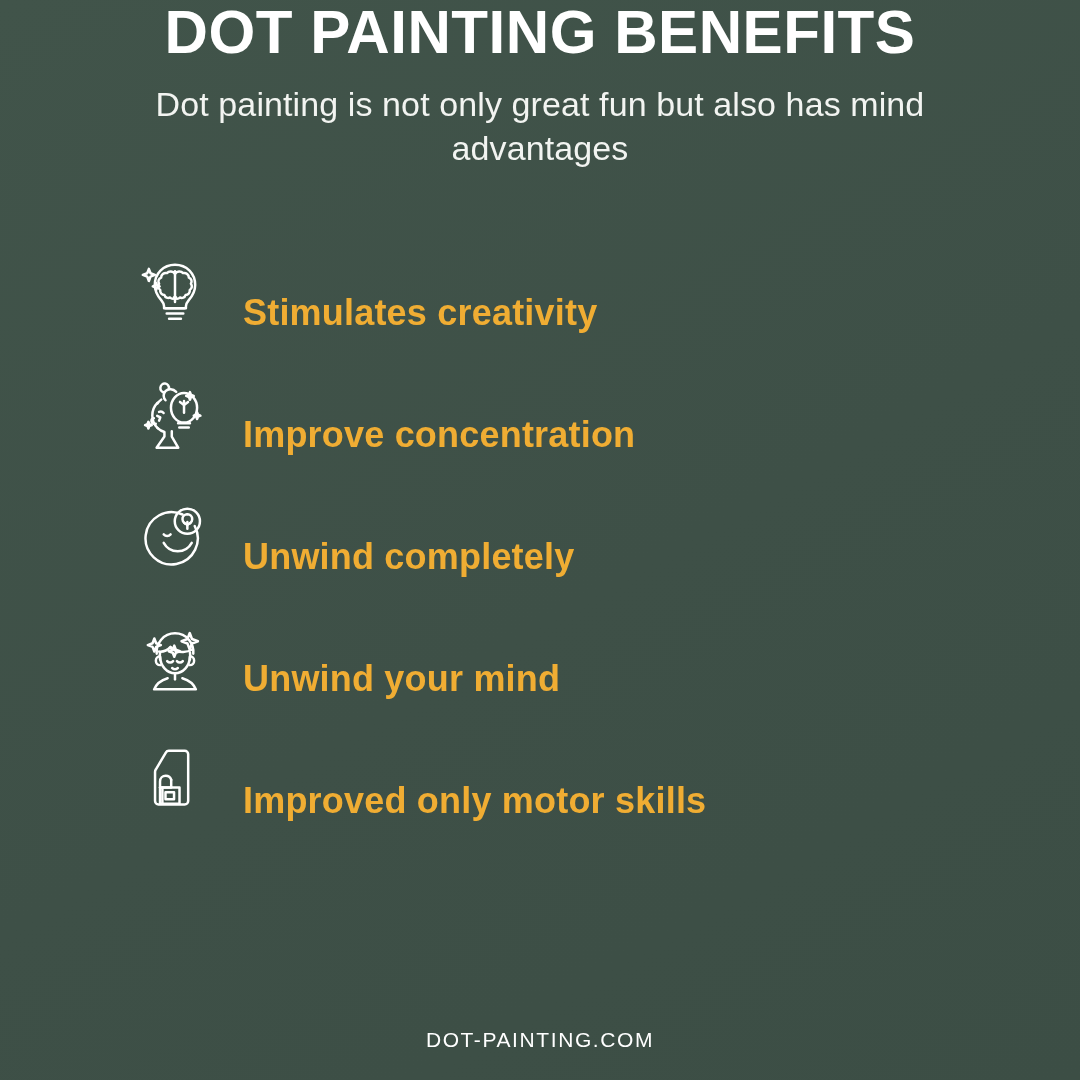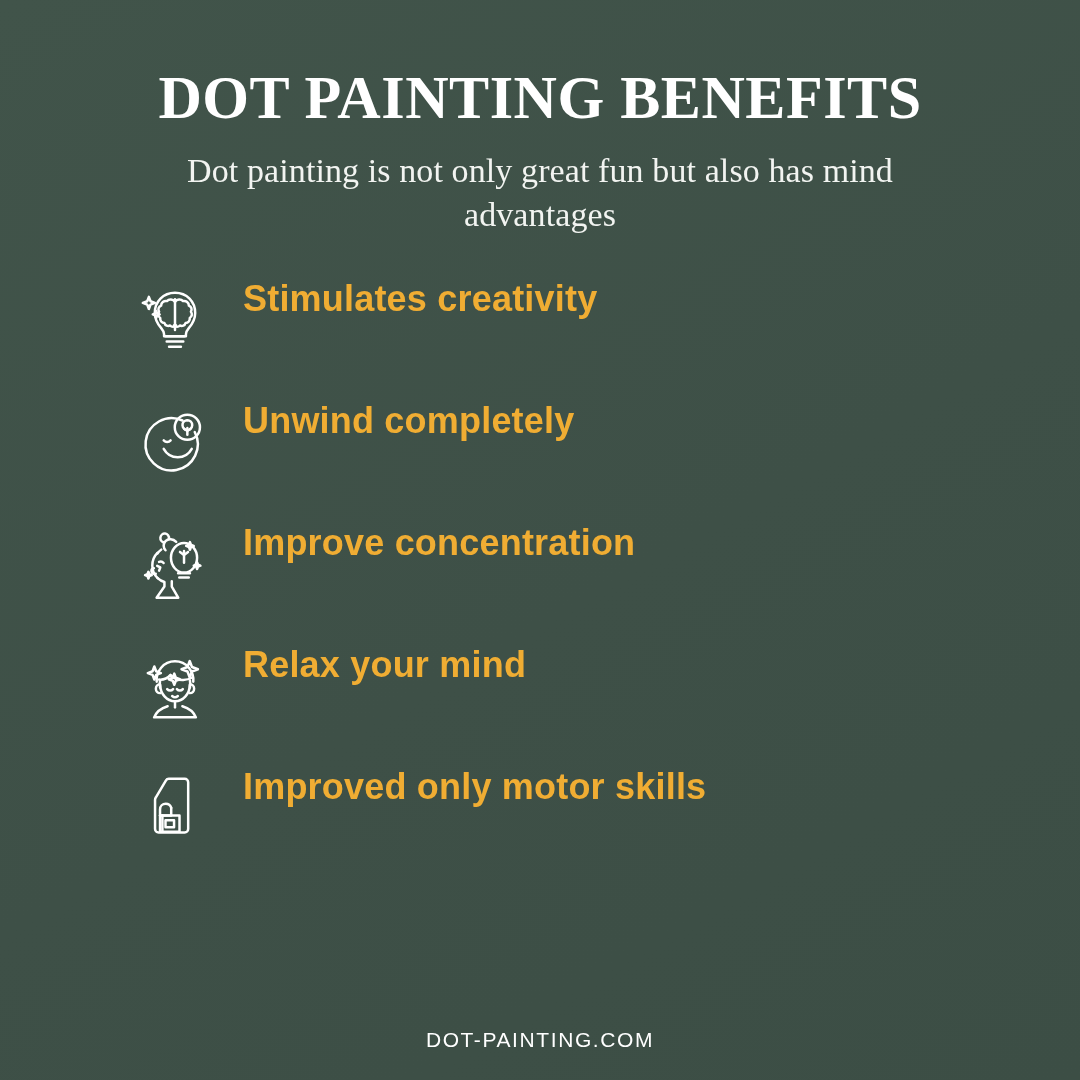--- a/index.html
+++ b/index.html
@@ -21,22 +21,20 @@
     box-sizing: border-box;
     display: flex;
     flex-direction: column;
     align-items: center;
   }
 
   
   .header {
     width: 100%;
     text-align: center;
-    padding-top: 66px;
-    font-family: Liberation Serif, serif;
   }
   .title {
     color: #ffffff;
     font-size: 62px;
     font-weight: bold;
     letter-spacing: 0.5px;
     line-height: 1.02;
     margin: 0;
     font-stretch: condensed;
     transform: scaleX(0.97);
@@ -56,21 +54,21 @@
     margin-top: 42px;
     width: 100%;
     display: flex;
     flex-direction: column;
     align-items: flex-start;
     padding-left: 133px;
     box-sizing: border-box;
   }
   .benefit-row {
     display: flex;
-    align-items: flex-start;
+    align-items: flex-end;
     height: 122px;
   }
   .benefit-icon {
     width: 84px;
     height: 84px;
     flex: 0 0 84px;
     display: flex;
     align-items: center;
     justify-content: center;
   }
@@ -121,36 +119,20 @@
           <path d="M32 9c10 0 17 7.6 17 17 0 6.2-3 10-5.4 12.8-1.6 1.9-2.4 3.3-2.4 5.2v1.6H22.8v-1.6c0-1.9-.8-3.3-2.4-5.2C18 36 15 32.2 15 26c0-9.4 7-17 17-17z"></path>
           <path d="M24 45.6h16M25 50.2h14M27 54.6h10"></path>
           <path d="M32 14.5v26"></path>
           <path d="M32 16.6c-1.6-2.3-5.1-2.5-6.8-.5-2.6-.5-4.9 1.3-4.9 3.8-2.1.8-2.9 3.3-1.7 5.1-1.4 1.7-.9 4.2 1 5.3-.4 2.2 1.3 4.2 3.5 4.3.6 2 2.9 3 4.8 2 1.3 1.5 3.7 1.4 4.9-.2"></path>
           <path d="M32 16.6c1.6-2.3 5.1-2.5 6.8-.5 2.6-.5 4.9 1.3 4.9 3.8 2.1.8 2.9 3.3 1.7 5.1 1.4 1.7.9 4.2-1 5.3.4 2.2-1.3 4.2-3.5 4.3-.6 2-2.9 3-4.8 2-1.3 1.5-3.7 1.4-4.9-.2"></path>
           <path d="M10 12.5l1.4 3.7 3.7 1.4-3.7 1.4L10 22.7l-1.4-3.7-3.7-1.4 3.7-1.4z"></path>
           <path d="M16.2 24.4l.8 2.1 2.1.8-2.1.8-.8 2.1-.8-2.1-2.1-.8 2.1-.8z"></path>
         </svg>
       </span>
       <span class="benefit-label">Stimulates creativity</span>
-    </div>
-
-    <div class="benefit-row">
-      <span class="benefit-icon">
-        <svg viewBox="0 0 64 64" fill="none" stroke="#ffffff" stroke-width="2.1" stroke-linecap="round" stroke-linejoin="round">
-          <path d="M48.6 23.6A22 22 0 1 1 38.3 13.9"></path>
-          <path d="M22.5 30.6c1.6 1.8 4.2 1.8 5.8 0"></path>
-          <path d="M22.5 37.8c2.4 4.4 7 7 11.8 7s9.4-2.6 11.8-7"></path>
-          <circle cx="42.4" cy="19.6" r="10.6"></circle>
-          <path d="M42.4 13.6c-2.3 0-4.1 1.9-4.1 4.2 0 1.5.8 2.8 2 3.6"></path>
-          <path d="M42.4 13.6c2.3 0 4.1 1.9 4.1 4.2 0 1.5-.8 2.8-2 3.6"></path>
-          <path d="M42.4 20.2v5.6"></path>
-          <path d="M42.4 22.6l-2.7-1.7M42.4 22.6l2.7-1.7"></path>
-        </svg>
-      </span>
-      <span class="benefit-label">Unwind completely</span>
     </div>
 
     <div class="benefit-row">
       <span class="benefit-icon">
         <svg viewBox="0 0 64 64" fill="none" stroke="#ffffff" stroke-width="2.1" stroke-linecap="round" stroke-linejoin="round">
           <path d="M33 13.4c-2.6-2.6-6.6-3-9-.6-2.1 2.1-2 5.4 0 7.6"></path>
           <path d="M26.9 10.6c.3-2.1-1.2-4-3.2-4.2-2-.2-3.8 1.4-4 3.4-.2 2 1.2 3.8 3.2 4.1"></path>
           <path d="M17.2 22.6c-2.8 2.8-4.3 6.6-4.3 10.6 0 4.2 1.7 8 4.5 10.7"></path>
           <path d="M20.4 19.9c-1.3 1-2.4 2.1-3.2 3.3"></path>
           <path d="M17.4 43.9c1.6 1.5 3.6 2.7 5.7 3.3v3.8l-6.6 9.4h18.2l-5.4-9.4v-4.4"></path>
@@ -162,20 +144,36 @@
           <path d="M39.6 21v10"></path>
           <path d="M39.6 24.4l-3.4-2.6M39.6 24.4l3.4-2.6"></path>
           <path d="M44.6 13.6l.9 2.3 2.3.9-2.3.9-.9 2.3-.9-2.3-2.3-.9 2.3-.9z"></path>
           <path d="M50.6 30.6l.8 2 2 .8-2 .8-.8 2-.8-2-2-.8 2-.8z"></path>
           <path d="M9.6 38.6l.8 2 2 .8-2 .8-.8 2-.8-2-2-.8 2-.8z"></path>
         </svg>
       </span>
       <span class="benefit-label">Improve concentration</span>
     </div>
 
+    <div class="benefit-row">
+      <span class="benefit-icon">
+        <svg viewBox="0 0 64 64" fill="none" stroke="#ffffff" stroke-width="2.1" stroke-linecap="round" stroke-linejoin="round">
+          <path d="M48.6 23.6A22 22 0 1 1 38.3 13.9"></path>
+          <path d="M22.5 30.6c1.6 1.8 4.2 1.8 5.8 0"></path>
+          <path d="M22.5 37.8c2.4 4.4 7 7 11.8 7s9.4-2.6 11.8-7"></path>
+          <circle cx="42.4" cy="19.6" r="10.6"></circle>
+          <path d="M42.4 13.6c-2.3 0-4.1 1.9-4.1 4.2 0 1.5.8 2.8 2 3.6"></path>
+          <path d="M42.4 13.6c2.3 0 4.1 1.9 4.1 4.2 0 1.5-.8 2.8-2 3.6"></path>
+          <path d="M42.4 20.2v5.6"></path>
+          <path d="M42.4 22.6l-2.7-1.7M42.4 22.6l2.7-1.7"></path>
+        </svg>
+      </span>
+      <span class="benefit-label">Unwind completely</span>
+    </div>
+
 
     <div class="benefit-row">
       <span class="benefit-icon">
         <svg viewBox="0 0 64 64" fill="none" stroke="#ffffff" stroke-width="2.1" stroke-linecap="round" stroke-linejoin="round">
           <path d="M16.6 28.4c-.8-8.6 5.6-17.2 15.4-17.2S48.2 19.8 47.4 28.4"></path>
           <path d="M18.6 26.6c3.8.3 7.2-1.3 9.6-4 2.6 3 6.6 4.6 10.8 4.4 2.8-.1 5.6-1 8-2.4"></path>
           <path d="M19.4 27.4c-.3 2-.3 4 0 6"></path>
           <path d="M44.6 27.4c.3 2 .3 4 0 6"></path>
           <path d="M19.4 30.6c-2 0-3.5 1.7-3.5 3.7s1.5 3.7 3.5 3.7"></path>
           <path d="M44.6 30.6c2 0 3.5 1.7 3.5 3.7s-1.5 3.7-3.5 3.7"></path>
@@ -183,21 +181,21 @@
           <path d="M25.4 34.6c1.4 1.6 3.6 1.6 5 0"></path>
           <path d="M33.6 34.6c1.4 1.6 3.6 1.6 5 0"></path>
           <path d="M29.6 40.4c1.4 1.2 3.4 1.2 4.8 0"></path>
           <path d="M32 44.8v5.2"></path>
           <path d="M25.8 49c-5.4 1.6-9.6 5-11.4 9.4h35.2c-1.8-4.4-6-7.8-11.4-9.4"></path>
           <path d="M14.6 15.6l1.5 4 4 1.5-4 1.5-1.5 4-1.5-4-4-1.5 4-1.5z"></path>
           <path d="M44.4 11l1.9 5 5 1.9-5 1.9-1.9 5-1.9-5-5-1.9 5-1.9z"></path>
           <path d="M31.4 21.6l1.3 3.4 3.4 1.3-3.4 1.3-1.3 3.4-1.3-3.4-3.4-1.3 3.4-1.3z"></path>
         </svg>
       </span>
-      <span class="benefit-label">Relax your mind</span>
+      <span class="benefit-label">Unwind your mind</span>
     </div>
 
     <div class="benefit-row">
       <span class="benefit-icon">
         <svg viewBox="0 0 64 64" fill="none" stroke="#ffffff" stroke-width="2.1" stroke-linecap="round" stroke-linejoin="round">
           <path d="M40.2 7.4H26.8c-1 0-1.9.5-2.4 1.4l-8.6 14.4c-.4.6-.6 1.4-.6 2.1v24.4c0 1.6 1.3 2.9 2.9 2.9h22.1c1.6 0 2.9-1.3 2.9-2.9V10.3c0-1.6-1.3-2.9-2.9-2.9z"></path>
           <path d="M28.8 31.8c-.6-2-2.4-3.4-4.6-3.4-2.7 0-4.8 2.1-4.8 4.8v5.2"></path>
           <path d="M28.8 31.8v5.4"></path>
           <path d="M19.4 38.4h9.4"></path>
           <path d="M21.4 38.4v12.6"></path>

